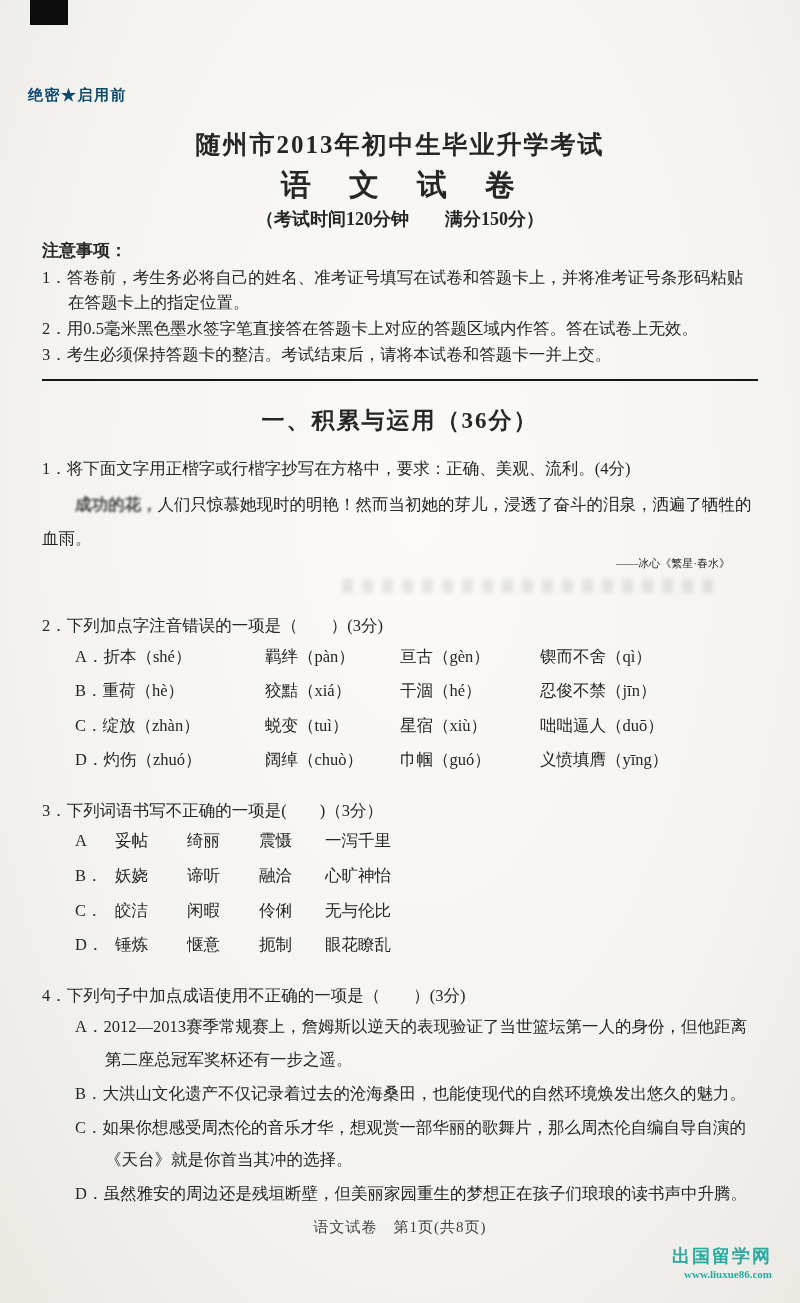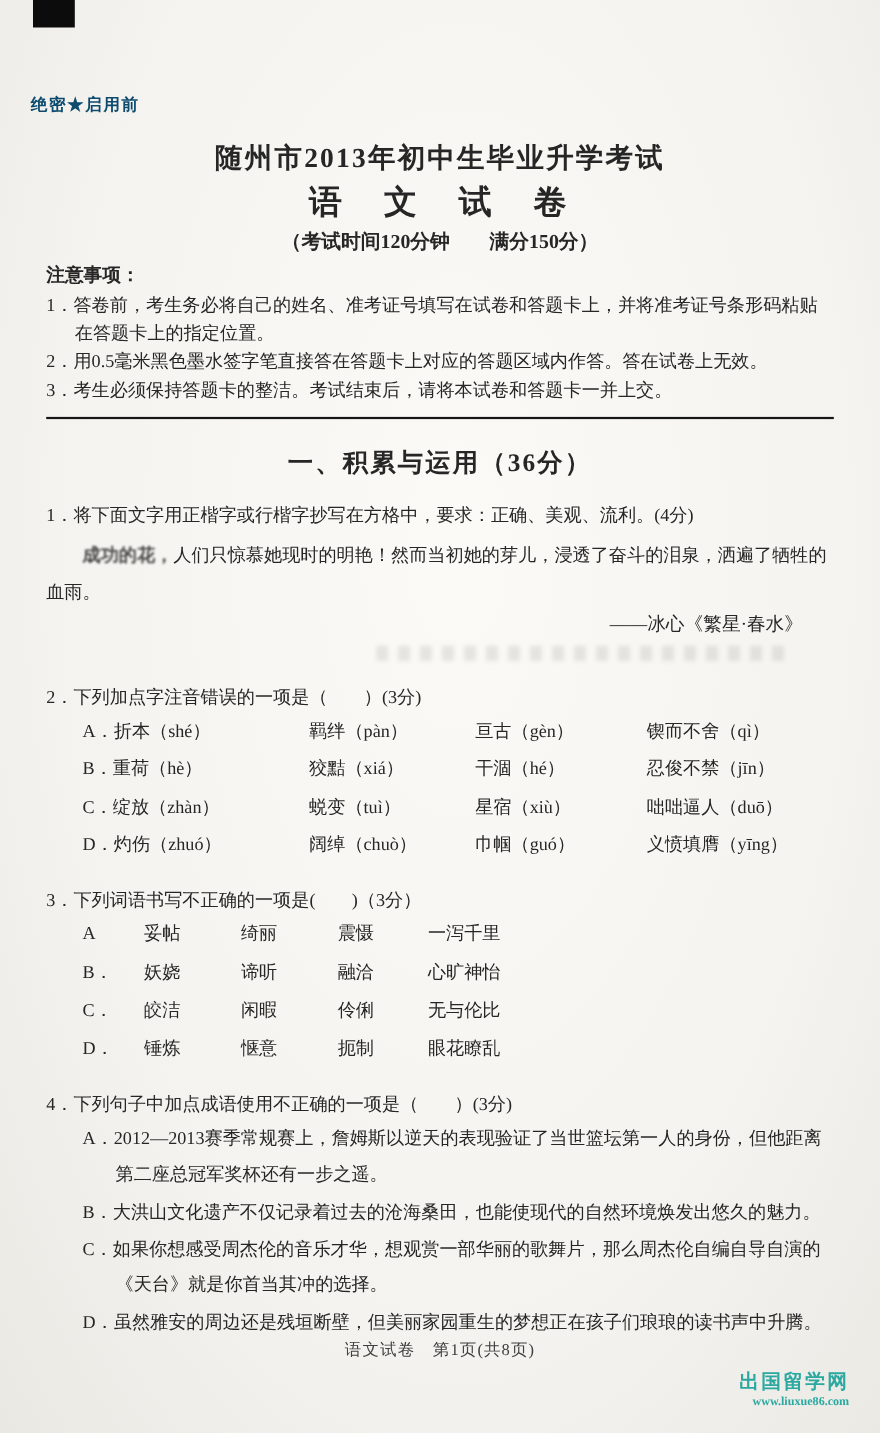--- a/index.html
+++ b/index.html
@@ -30,27 +30,27 @@
 
   .divider { margin-top:12px; border-top:2.5px solid #161616; height:0; }
 
   .section-title { margin-top:24px; text-align:center; font-size:23px; font-weight:bold;
                    letter-spacing:2px; }
 
   .stem { margin-top:20px; font-size:16.5px; line-height:1.6; }
 
   .quote { margin-top:6px; font-size:16.5px; line-height:2.05; text-indent:2em; }
   .smudged { filter:blur(0.9px); font-weight:bold; opacity:.85; }
-  .attribution { margin-top:0; text-align:right; padding-right:28px; font-size:17px; }
+  .attribution { margin-top:0; text-align:right; padding-right:28px; font-size:11px; }
 
   .ghost { height:14px; margin:8px 40px 0 300px; opacity:.3; filter:blur(2px); border-radius:2px;
            background:repeating-linear-gradient(90deg, rgba(125,124,118,.55) 0 11px, transparent 11px 20px); }
 
   .opt-table { margin-left:33px; font-size:16.5px; }
-  .opt-row { display:grid; line-height:2.1;gap:16px; }
+  .opt-row { display:grid; line-height:2.1; }
   .q2-row { grid-template-columns:190px 135px 140px 1fr; }
   .q3-row { grid-template-columns:40px 72px 72px 66px 1fr; }
   .opt-label { font-weight:normal; }
 
   .q4-opt { margin:2px 0 2px 33px; padding-left:30px; text-indent:-30px;
             font-size:16.5px; line-height:1.95; }
 
   .footer { position:absolute; left:0; right:0; top:1218px; text-align:center;
             font-size:15px; letter-spacing:1px; color:#404040; }
 

